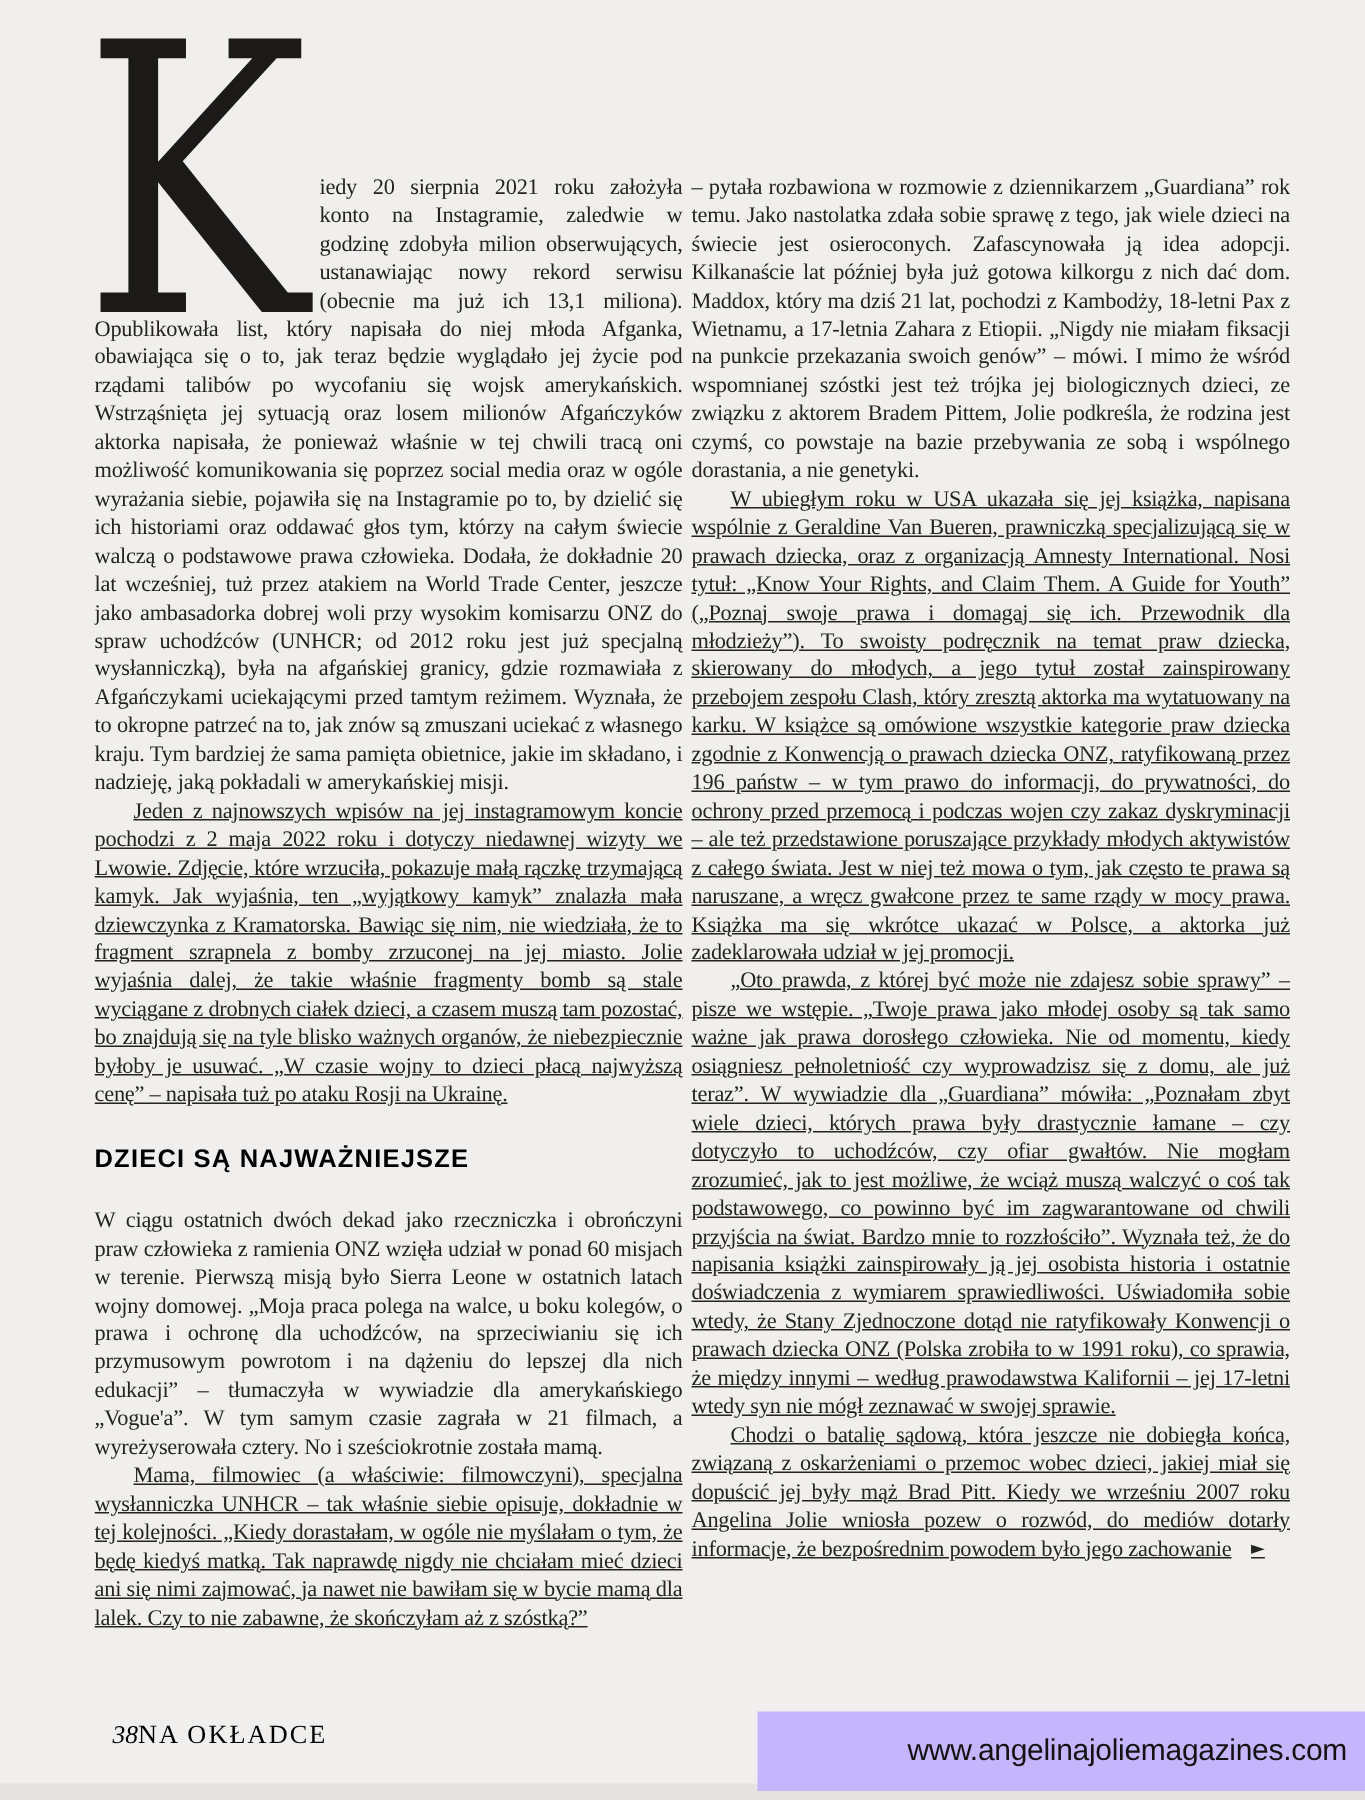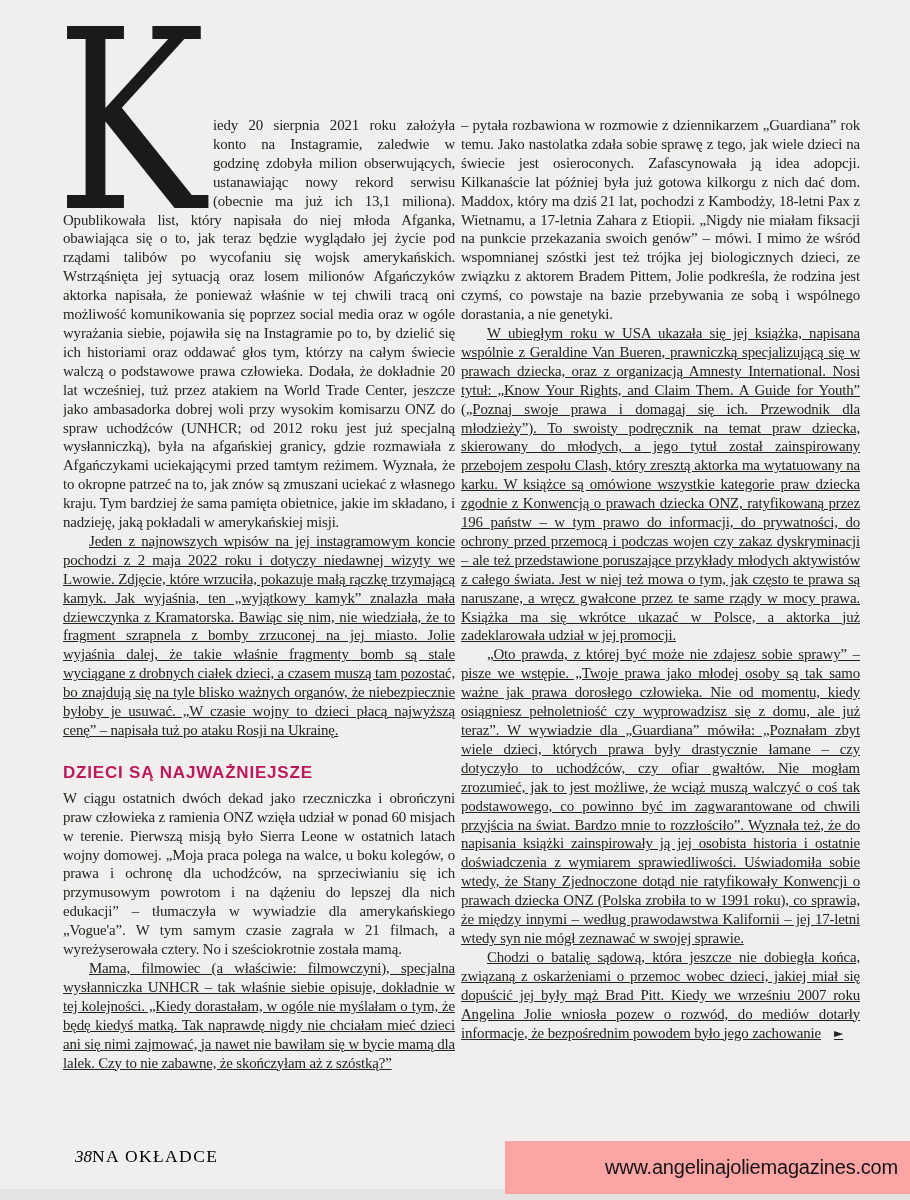--- a/index.html
+++ b/index.html
@@ -26,40 +26,40 @@
     font-size:14.9px; line-height:18.9px; letter-spacing:-0.15px;
   }
   .col.left  { width:392px; margin-right:6px; }
   .col.right { width:399px; }
   .col p { margin:0; }
   p.indent { text-indent:26px;text-decoration:underline; }
   .dropcap-spacer { float:left; width:150px; height:76px; }
   .section-heading {
     font-family:"Liberation Sans", sans-serif;
     font-size:17px; font-weight:600; letter-spacing:0.8px;
-    margin:24px 0 6px 0; text-align:left; color:#be185d;
+    margin:24px 0 22px 0; text-align:left; color:#000000;
   }
   .continuation-arrow {
     font-family:"DejaVu Sans", sans-serif;
     font-size:12px; margin-left:13px; letter-spacing:0;
     position:relative; top:-1px;
   }
   .footer {
     position:absolute; left:75px; top:1146px;
     display:flex; align-items:baseline; color:#000000;
   }
   .page-number { font-style:italic; font-size:17px; }
   .section-label { font-size:17.5px; letter-spacing:1.4px; }
   .bottom-band {
     position:absolute; left:0; top:1189px; width:910px; height:11px;
     background:#e4e3e1;
   }
   .watermark-strip {
     position:absolute; left:505px; top:1141px; width:405px; height:53px;
-    background:#fca5a5;
+    background:#c4b5fd;
     display:flex; align-items:center; justify-content:flex-end;
     box-sizing:border-box; padding-right:12px;
   }
   .watermark-text {
     font-family:"Liberation Sans", sans-serif;
     font-size:20px; letter-spacing:-0.2px; color:#131313;
   }
 </style>
 </head>
 <body>

